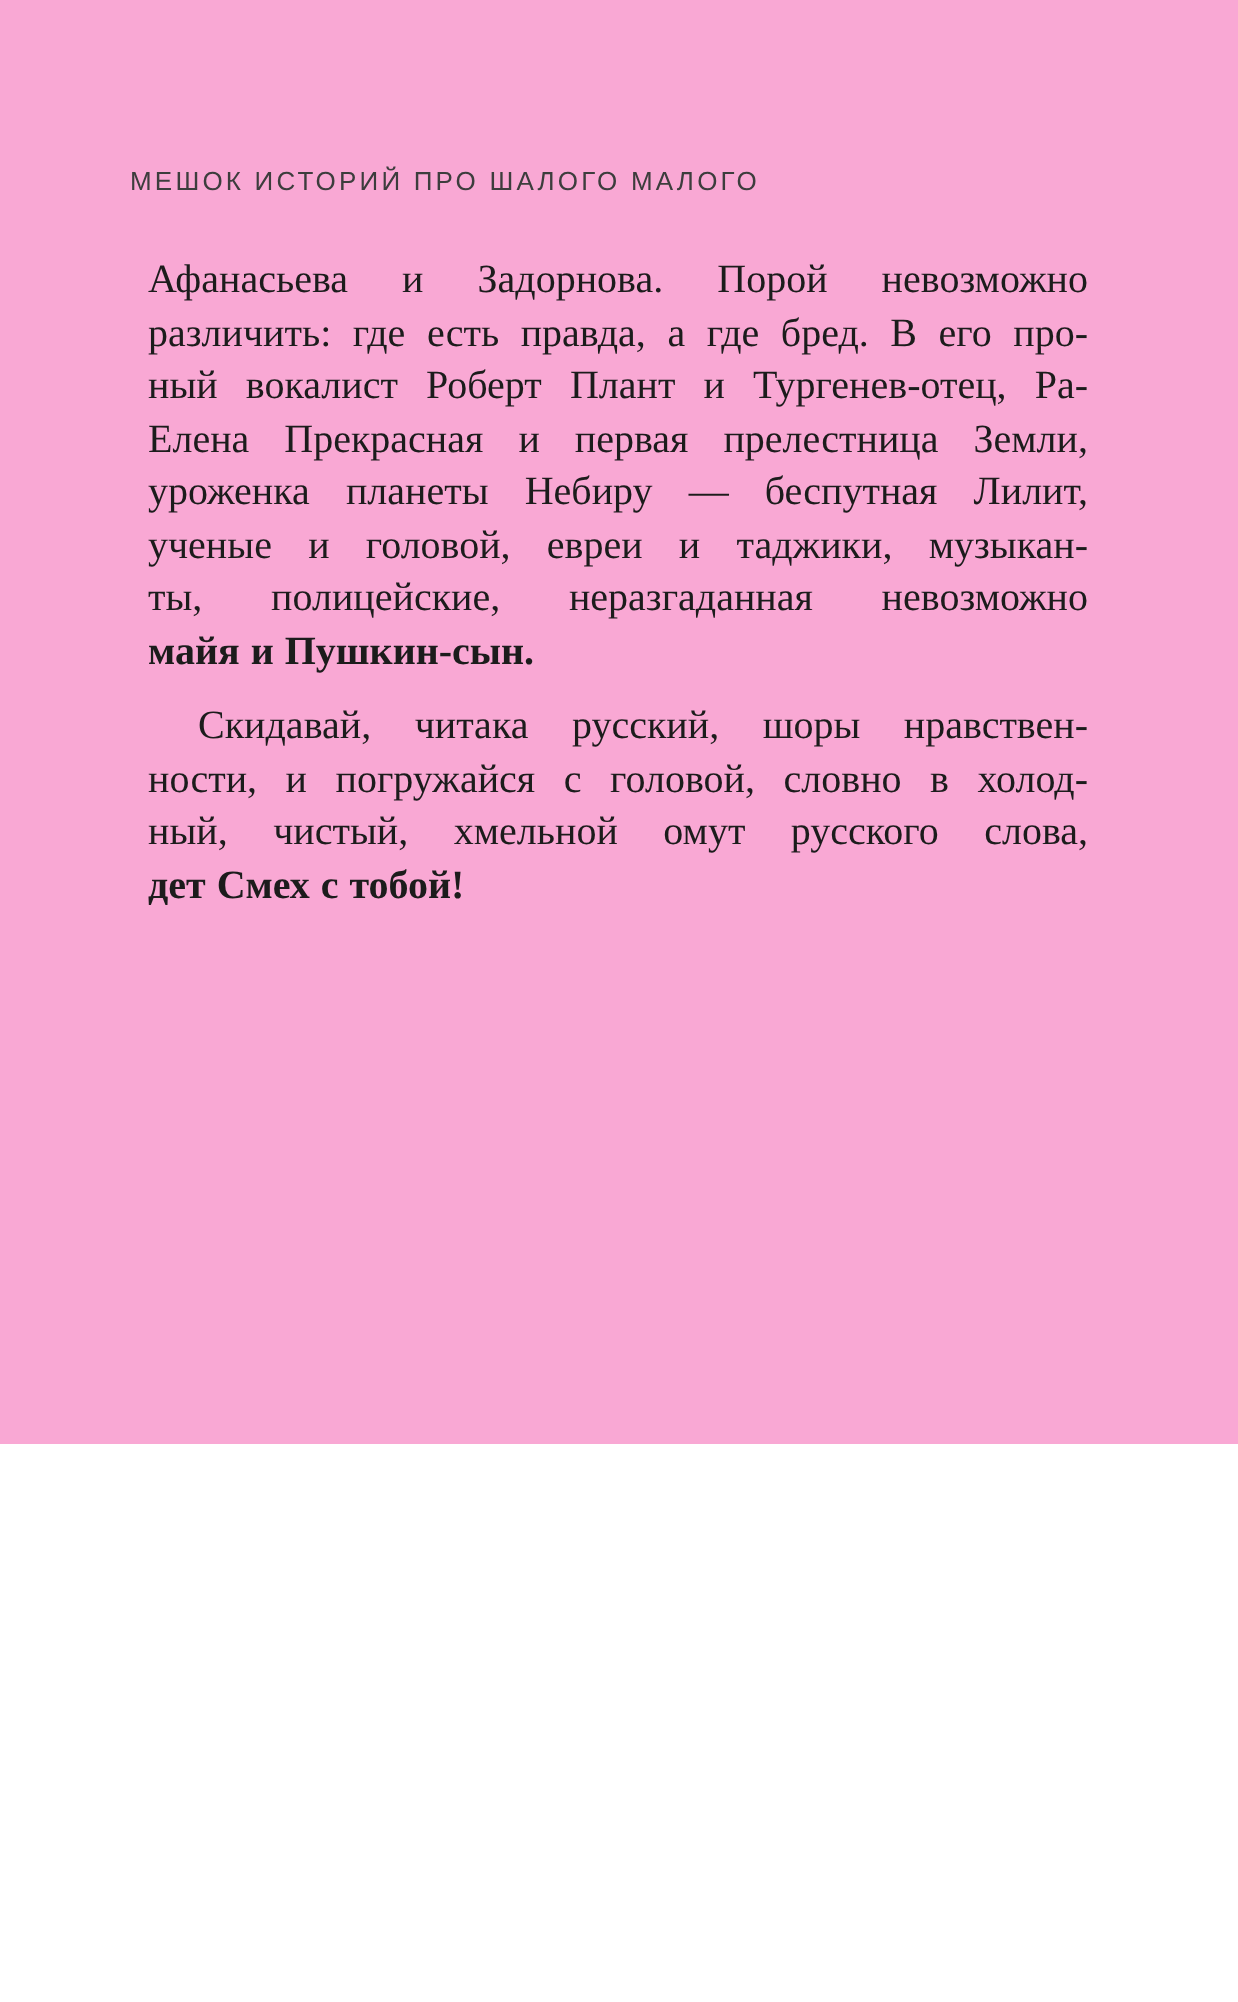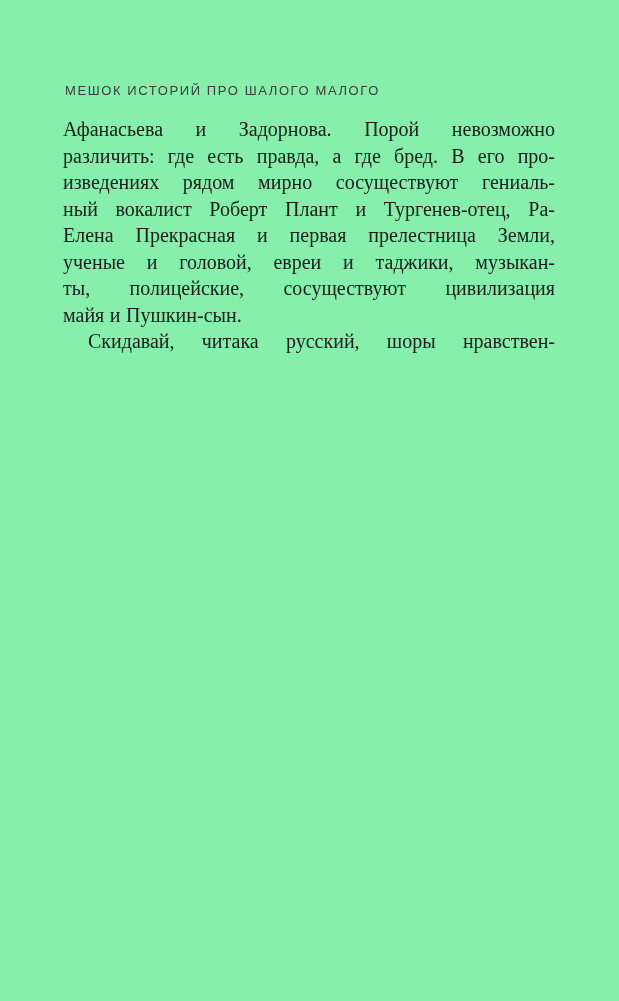--- a/index.html
+++ b/index.html
@@ -3,22 +3,22 @@
 <meta charset="utf-8">
 <style>
   html, body {
     margin: 0;
     padding: 0;
     background: #ffffff;
   }
   .page {
     position: relative;
     width: 619px;
-    height: 1001px;
-    background: #86efac;
+    height: 722px;
+    background: #f9a8d4;
     overflow: hidden;
     font-family: "Liberation Serif", "DejaVu Serif", serif;
   }
   .running-header {
     position: absolute;
     left: 65px;
     top: 83px;
     width: 492px;
     font-family: "Liberation Sans", "DejaVu Sans", sans-serif;
     font-size: 13px;
@@ -30,56 +30,60 @@
   .text-block {
     position: absolute;
     left: 63px;
     top: 116px;
     width: 492px;
     font-size: 20px;
     line-height: 26.5px;
     color: #1c1c1c;
   }
   .paragraph {
-    margin: 0;
+    margin: 11px;
     padding: 0;
   }
   .line {
     text-align: justify;
     text-align-last: justify;
     white-space: normal;
     word-spacing: 0.5px;
   }
   .line.para-end {
     text-align: left;
     text-align-last: left;
+    font-weight: bold;
   }
   .line.indent {
     text-indent: 25px;
   }
 </style>
 </head>
 <body>
 
 <div class="page">
 
   <div class="running-header">МЕШОК ИСТОРИЙ ПРО ШАЛОГО МАЛОГО</div>
 
   <div class="text-block">
 
     <div class="paragraph">
       <div class="line">Афанасьева и Задорнова. Порой невозможно</div>
       <div class="line">различить: где есть правда, а где бред. В его про-</div>
-      <div class="line">изведениях рядом мирно сосуществуют гениаль-</div>
       <div class="line">ный вокалист Роберт Плант и Тургенев-отец, Ра-</div>
       <div class="line">Елена Прекрасная и первая прелестница Земли,</div>
+      <div class="line">уроженка планеты Небиру — беспутная Лилит,</div>
       <div class="line">ученые и головой, евреи и таджики, музыкан-</div>
-      <div class="line">ты, полицейские, сосуществуют цивилизация</div>
+      <div class="line">ты, полицейские, неразгаданная невозможно</div>
       <div class="line para-end">майя и Пушкин-сын.</div>
     </div>
 
     <div class="paragraph">
       <div class="line indent">Скидавай, читака русский, шоры нравствен-</div>
+      <div class="line">ности, и погружайся с головой, словно в холод-</div>
+      <div class="line">ный, чистый, хмельной омут русского слова,</div>
+      <div class="line para-end">дет Смех с тобой!</div>
     </div>
 
   </div>
 
 </div>
 
 </body></html>

